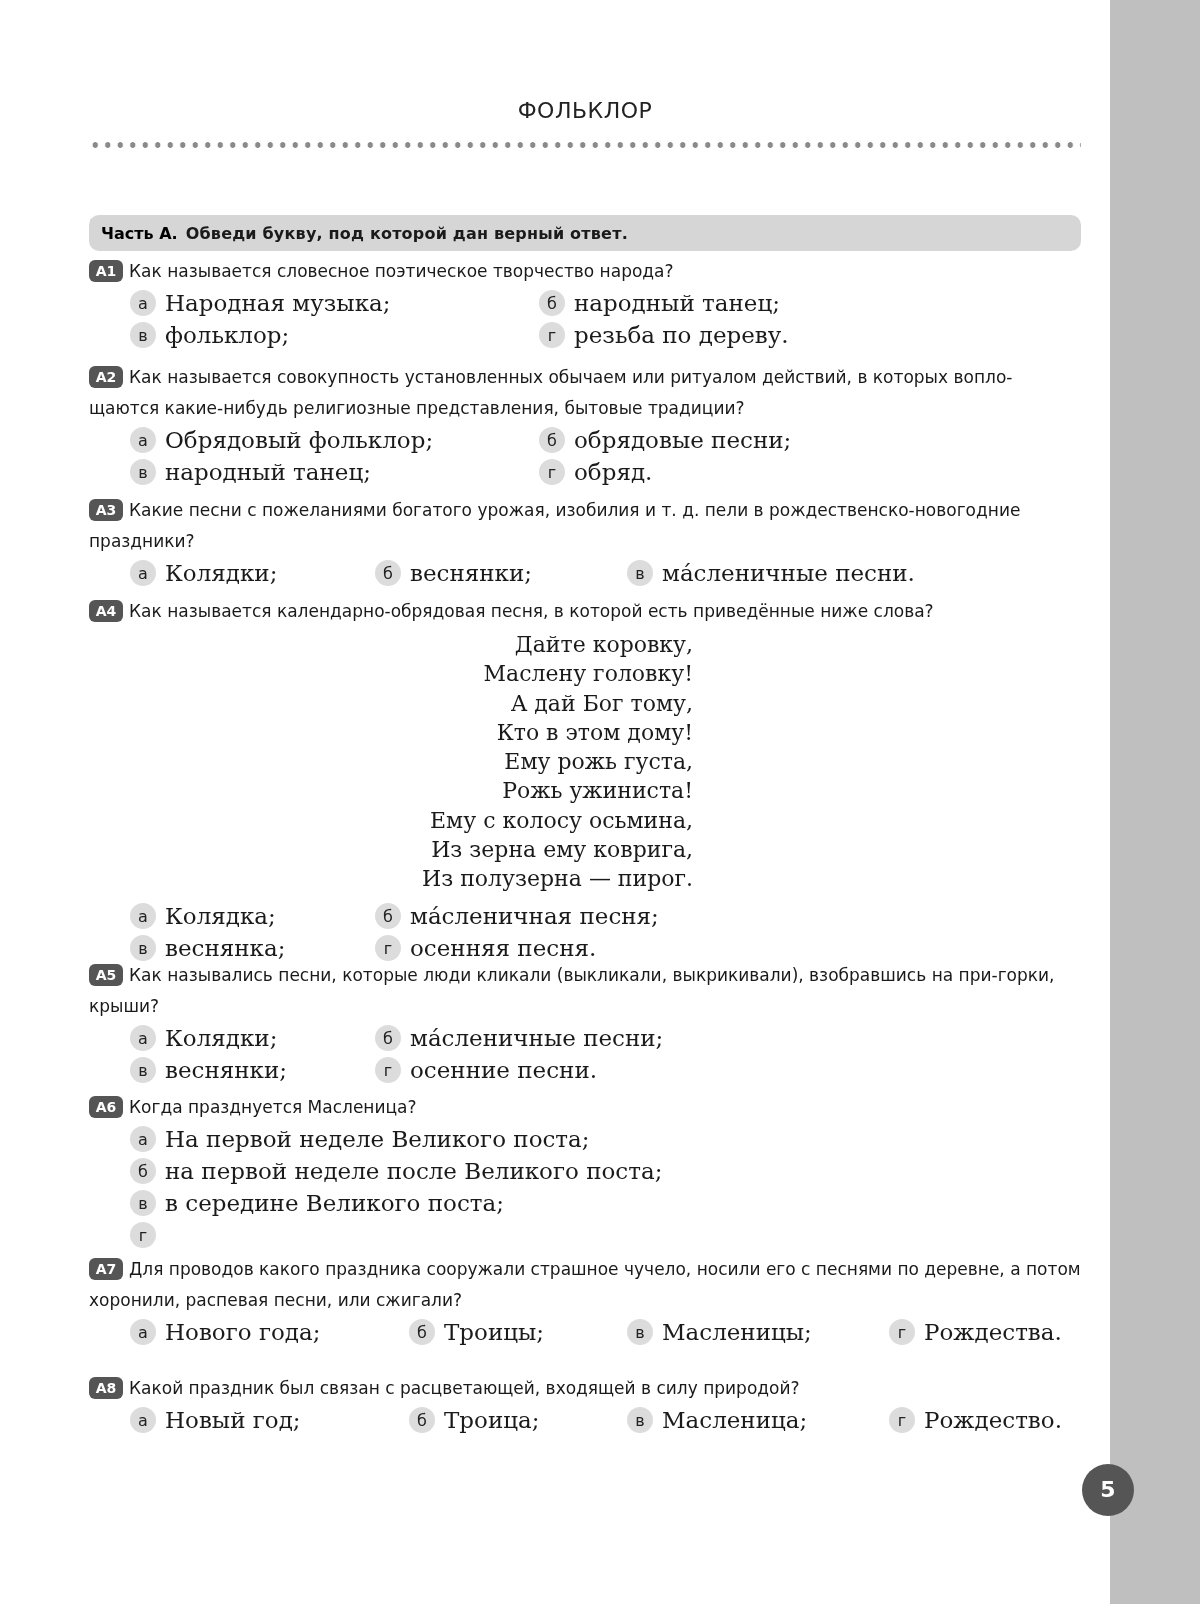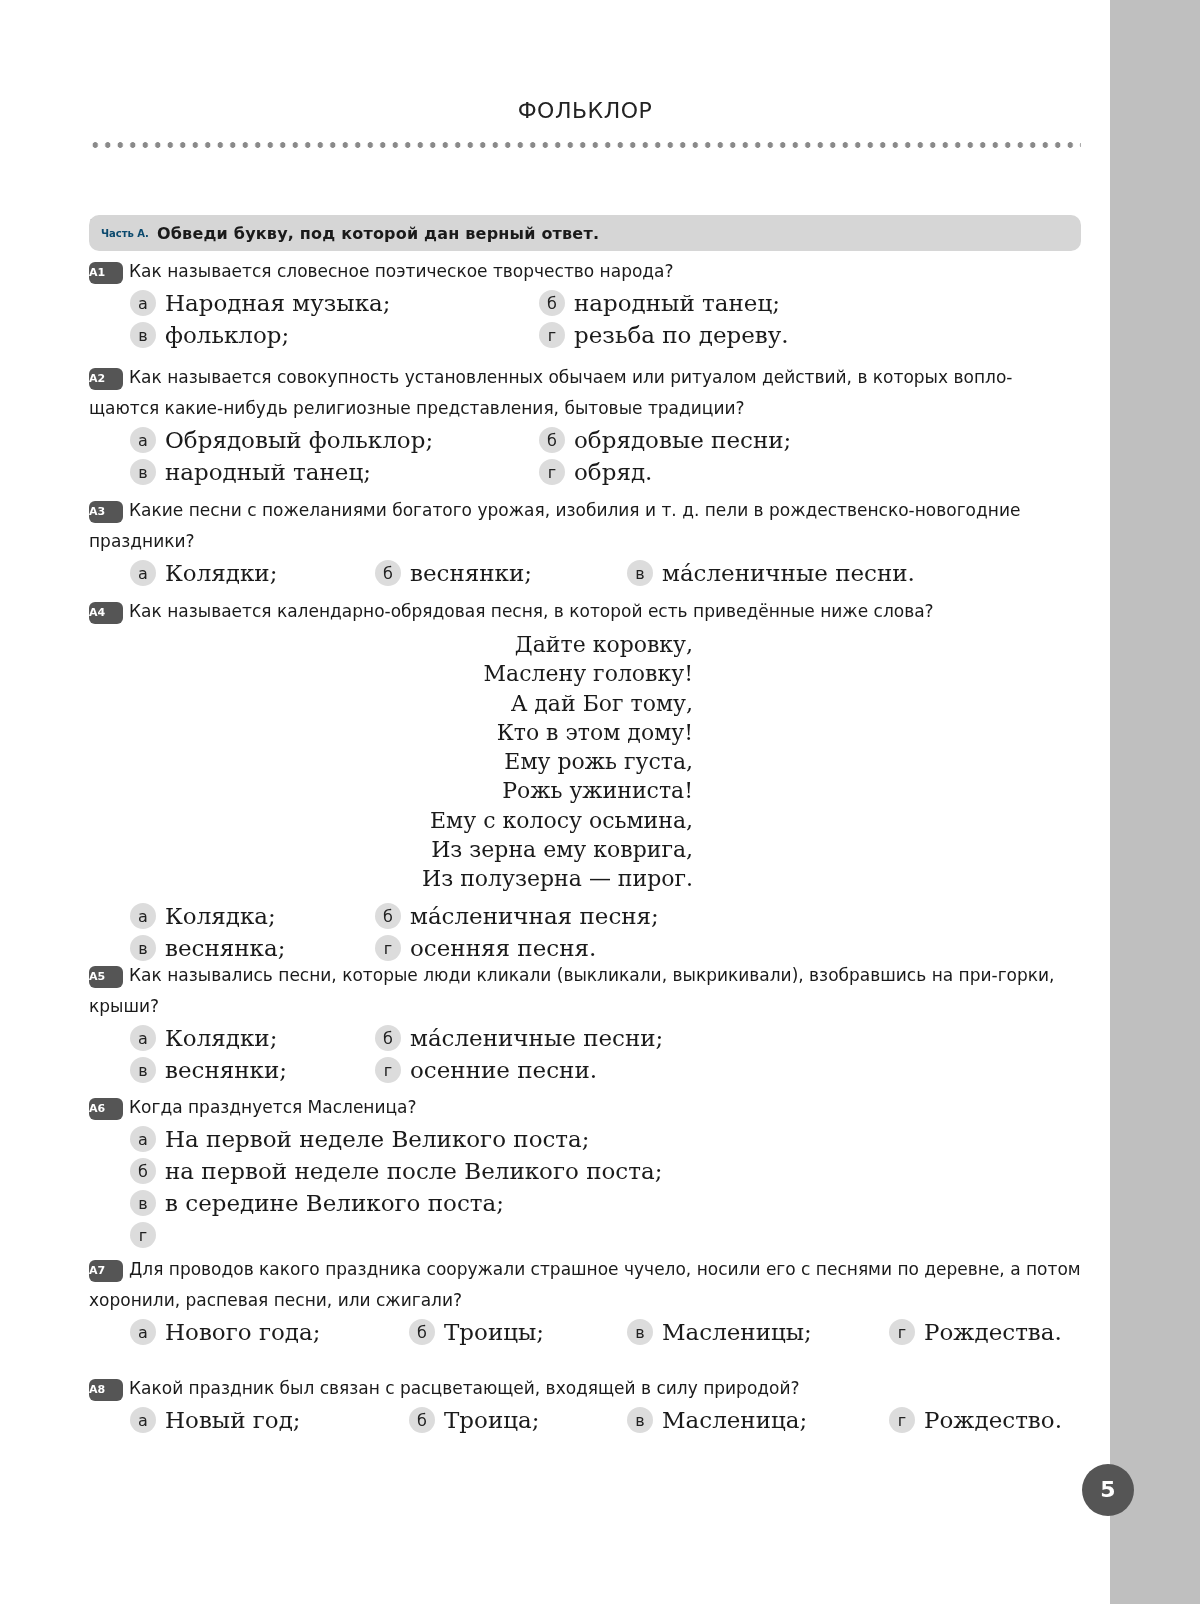--- a/index.html
+++ b/index.html
@@ -27,35 +27,35 @@
     position: absolute; top: 166px; left: 0; width: 992px; text-align: left;
     font-family: "DejaVu Sans", sans-serif; font-weight: bold; font-size: 20px;
     letter-spacing: 0.5px; color: #1a1a1a; margin-top: 48px;
   }
   .part-bar {
     position: absolute; top: 215px; left: 0; width: 992px; height: 36px;
     background: #d6d6d6; border-radius: 10px;
     display: flex; align-items: center; padding-left: 12px; box-sizing: border-box;
   }
   .part-label {
-    font-family: "DejaVu Sans", sans-serif; font-weight: bold; font-size: 10px;
-    color: #0c4a6e; margin-right: 8px; text-align: right;
+    font-family: "DejaVu Sans", sans-serif; font-weight: bold; font-size: 16px;
+    color: #000000; margin-right: 8px; text-align: right;
   }
   .part-text {
     font-family: "DejaVu Sans", sans-serif; font-weight: bold; font-size: 16px; color: #1a1a1a;
     letter-spacing: 0.2px;
   }
   .q { position: absolute; left: 0; width: 992px; }
   .q-text {
     font-family: "DejaVu Sans", sans-serif; font-size: 17px; line-height: 31px; color: #1a1a1a;
   }
   .badge {
     display: inline-block; background: #555; color: #fff; border-radius: 6px;
-    font-family: "DejaVu Sans", sans-serif; font-weight: bold; font-size: 11px;
-    width: 34px; height: 22px; line-height: 22px; 
+    font-family: "DejaVu Sans", sans-serif; font-weight: bold; font-size: 14px;
+    width: 34px; height: 22px; line-height: 22px; text-align: center;
     margin-right: 6px; vertical-align: 1px;
   }
   .opts { position: relative; }
   .opt {
     position: absolute; display: flex; align-items: center; height: 32px;
     font-family: "DejaVu Serif", serif; font-size: 23px; color: #1a1a1a; white-space: nowrap;
   }
   .letter {
     display: inline-block; width: 26px; height: 26px; border-radius: 50%;
     background: #dcdcdc; color: #222; text-align: center; line-height: 28px;

